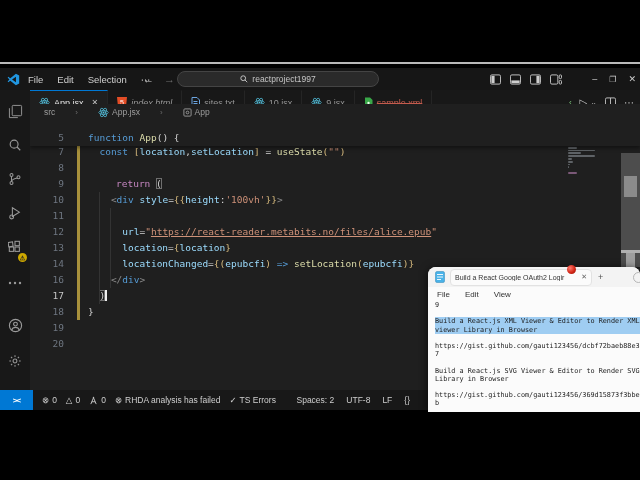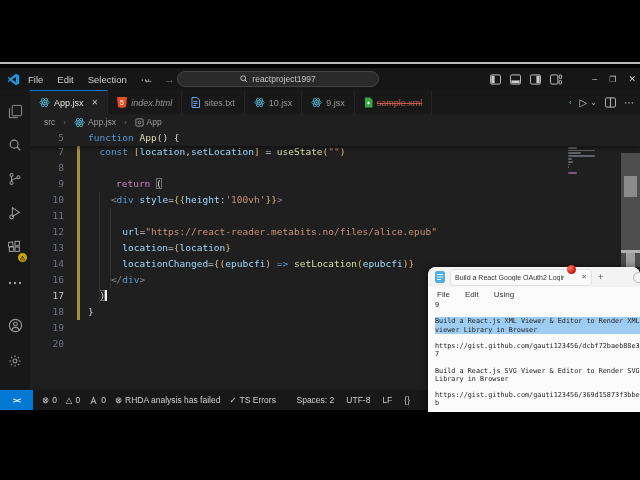--- a/index.html
+++ b/index.html
@@ -32,37 +32,37 @@
   .editor-actions{position:absolute;right:5px;top:22px;height:24px;display:flex;gap:8px;align-items:center;color:#c5c5c5;}
   .editor-actions .pre{color:#7fc97f;font-size:8px;}
   .editor-actions .chev{font-size:8px;color:#b5b5b5;margin-left:-5px;}
   .editor-actions .more{font-size:10px;letter-spacing:1px;}
   
   .activitybar{position:absolute;left:0;top:22px;width:30px;height:300px;background:#181818;}
   .ab-icon{position:absolute;left:0;width:30px;height:26px;display:flex;align-items:center;justify-content:center;color:#9a9a9a;}
   .ab-badge{position:absolute;right:3px;bottom:-2px;width:9px;height:9px;border-radius:50%;background:#cca700;
             color:#222;font-size:6px;display:flex;align-items:center;justify-content:center;font-weight:bold;}
   
-  .breadcrumb{position:absolute;left:30px;top:46px;right:0;height:16px;background:#1f1f1f;color:#9d9d9d;
-              font-size:8.5px;display:flex;align-items:center;padding-left:14px;gap:8px;}
+  .breadcrumb{position:absolute;left:30px;top:36px;right:0;height:16px;background:#1f1f1f;color:#9d9d9d;
+              font-size:8.5px;display:flex;align-items:center;padding-left:14px;gap:20px;}
   .breadcrumb .sep{color:#6d6d6d;font-size:8px;}
   .breadcrumb .bc{display:flex;align-items:center;gap:3px;}
   
   .editor{position:absolute;left:30px;top:62px;right:0;bottom:20px;background:#1f1f1f;overflow:hidden;
           font-family:"DejaVu Sans Mono",monospace;font-size:9.5px;}
   .sticky{position:relative;z-index:2;background:#1f1f1f;box-shadow:0 2px 4px rgba(0,0,0,.45);}
   .rows{margin-top:-2px;}
   .cl{height:16px;line-height:16px;display:flex;white-space:pre;}
   .ln{flex:0 0 34px;text-align:right;color:#6e7681;}
   .ln.cur{color:#c6c6c6;}
   .codewrap{padding-left:24px;}
   .tok.kw{color:#569cd6;} .tok.ctrl{color:#c586c0;} .tok.fn{color:#dcdcaa;}
   .tok.var{color:#9cdcfe;} .tok.str{color:#ce9178;} .tok.comp{color:#4ec9b0;}
   .tok.br{color:#d7ba7d;} .tok.pl{color:#d4d4d4;} .tok.tag{color:#569cd6;} .tok.ang{color:#8a8a8a;}
-  .tok.link{color:#ce9178;}
+  .tok.link{color:#ce9178;text-decoration:underline;}
   .tok.box{color:#d4d4d4;outline:1px solid #6f6f6f;outline-offset:-1px;}
   .caret{display:inline-block;width:1.5px;height:11px;background:#f0f0f0;vertical-align:-2px;}
   .mod-bar{position:absolute;left:47px;top:14px;width:2.5px;height:176px;background:#a8913c;}
   .iguide{position:absolute;width:1px;background:#333;}
   .minimap{position:absolute;right:44px;top:3px;width:28px;}
   .mm{height:1.7px;margin-bottom:1.1px;border-radius:1px;}
   
   .statusbar{position:absolute;left:0;bottom:0;width:100%;height:20px;background:#181818;display:flex;
              align-items:center;color:#cfcfcf;font-size:8.5px;}
   .remote{width:33px;height:100%;background:#0078d4;color:#fff;display:flex;align-items:center;
@@ -419,19 +419,19 @@
       <div class="np-tab">
         <span class="lbl">Build a React Google OAuth2 Logir</span>
         <span class="x">✕</span>
       </div>
       <span class="np-plus">+</span>
       <div class="np-gear"></div>
     </div>
     <div class="np-menu">
         <span>File</span>
         <span>Edit</span>
-        <span>Using</span>
+        <span>View</span>
       </div>
     <div class="np-body"><div class="np-line">9</div><div class="np-line"></div><div class="np-line sel">Build a React.js XML Viewer &amp; Editor to Render XML Using react</div><div class="np-line sel">viewer Library in Browser</div><div class="np-line"></div><div class="np-line">https://gist.github.com/gauti123456/dcbf72baeb88e3a4bd7be8fc42</div><div class="np-line">7</div><div class="np-line"></div><div class="np-line">Build a React.js SVG Viewer &amp; Editor to Render SVG Using react</div><div class="np-line">Library in Browser</div><div class="np-line"></div><div class="np-line">https://gist.github.com/gauti123456/369d15873f3bbe6b72b3d65696</div><div class="np-line">b</div><div class="np-line"></div></div>
   </div>
 
   <div class="reddot"></div>
 </div>
 
 </body></html>

